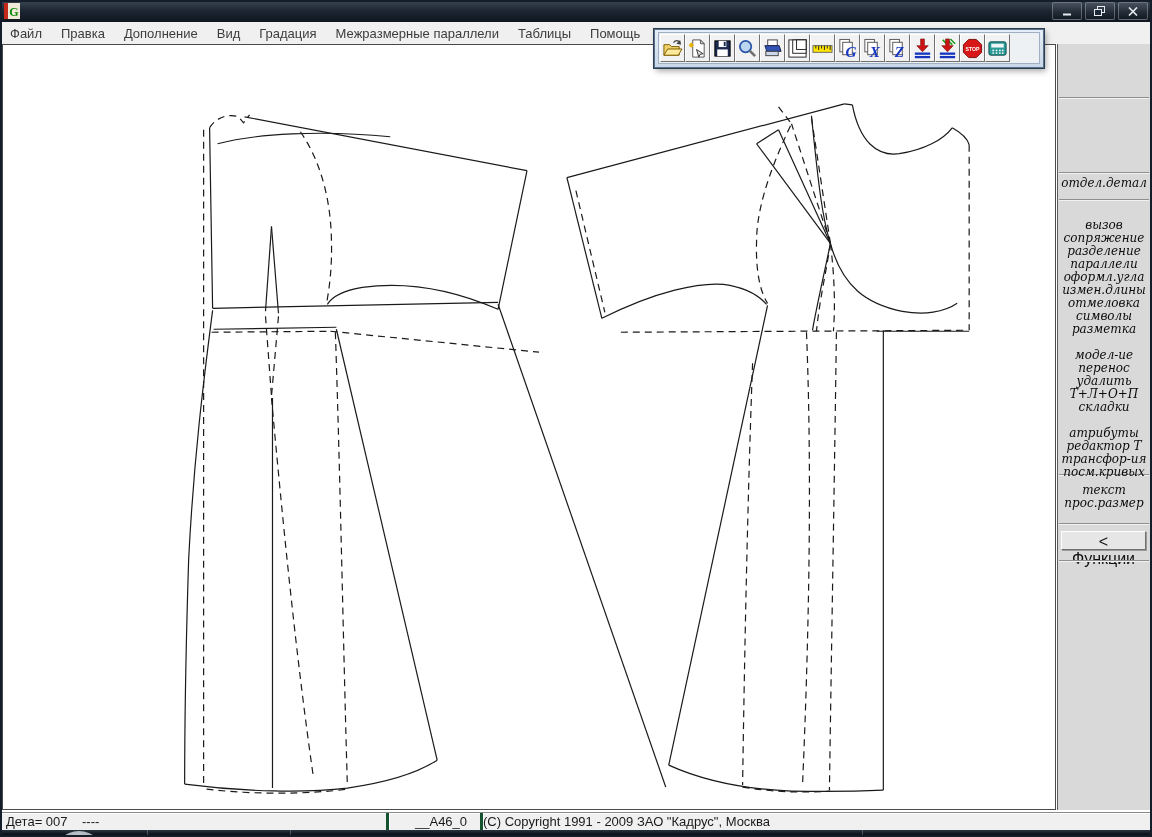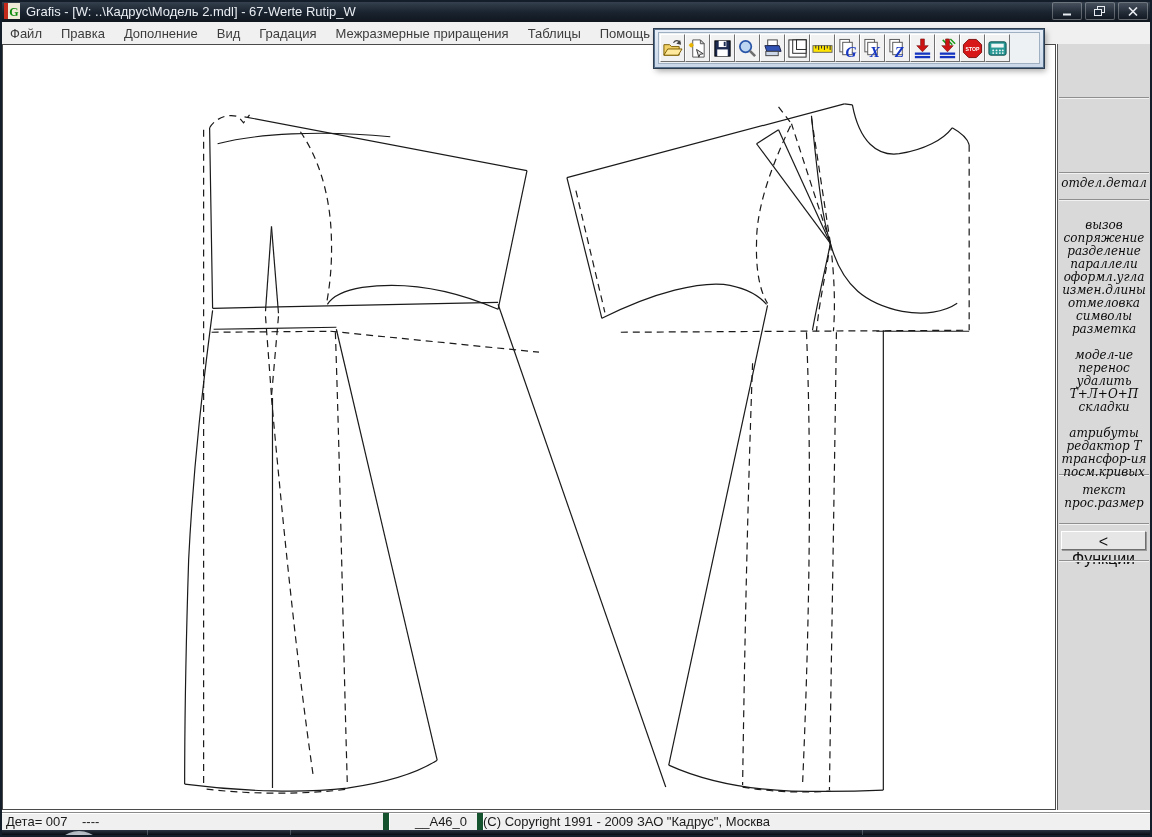--- a/index.html
+++ b/index.html
@@ -57,21 +57,21 @@
   .tb-btn{width:25px;height:28px;background:#f2f2f2;border:1px solid;
     border-color:#ffffff #707070 #707070 #ffffff;display:flex;align-items:center;
     justify-content:center;box-sizing:border-box;cursor:default;}
   .tb-btn svg{width:21px;height:21px;display:block;}
 
   
   #statusbar{left:0;top:812px;width:1152px;height:18px;background:#f0f0f0;
     border-top:1px solid #8a8a8a;display:flex;font-size:13px;color:#1a1a1a;
     box-sizing:border-box;z-index:20;}
   .sb-cell{height:100%;display:flex;align-items:center;white-space:pre;
-    border-right:6px solid #14532d;box-shadow:inset 1px 1px 0 #ffffff;box-sizing:border-box;}
+    border-right:3px solid #14532d;box-shadow:inset 1px 1px 0 #ffffff;box-sizing:border-box;}
   #status-detail{width:389px;padding-left:6px;}
   #status-code{width:94px;padding-left:26px;}
   #status-copyright{flex:1;border-right:none;}
 
   
   #taskbar{left:0;top:830px;width:1152px;height:7px;
     background:linear-gradient(#2a3442,#0a0e14 70%);z-index:25;overflow:hidden;}
   #start-orb{position:absolute;left:53px;top:1px;width:52px;height:52px;border-radius:50%;
     background:radial-gradient(circle at 50% 28%,#e3e7ec,#9aa3ad 45%,#4c545e 75%,#1e242c);}
   .tb-seg{position:absolute;top:0;height:7px;border-left:1px solid rgba(160,180,200,.35);}
@@ -80,21 +80,20 @@
 <body>
 
 <div id="titlebar" class="abs">
   <span id="app-icon">
     <svg viewBox="0 0 16 16">
         <rect width="16" height="16" fill="#efe9d8"></rect>
         <rect width="4" height="16" fill="#c42a1c"></rect>
         <text x="10" y="13" font-size="12" font-weight="bold" fill="#0c8a0c" text-anchor="middle" font-family="Liberation Serif,serif">G</text>
       </svg>
   </span>
-  <span>Grafis - [W: ..\Кадрус\Модель 2.mdl] - 67-Werte Rutip_W</span>
   <span id="win-controls">
     <span class="win-btn">
       <svg width="10" height="9">
           <line x1="1" y1="7.5" x2="9" y2="7.5" stroke="#e8ecf1" stroke-width="2"></line>
         </svg>
     </span>
     <span class="win-btn">
       <svg width="12" height="11">
           <rect x="3.5" y="0.5" width="7" height="6" fill="none" stroke="#e8ecf1"></rect>
           <rect x="0.5" y="3.5" width="7" height="6" fill="#1c2836" stroke="#e8ecf1"></rect>
@@ -107,21 +106,21 @@
     </span>
   </span>
 </div>
 
 <div id="menubar" class="abs">
     <span class="menu-item">Файл</span>
     <span class="menu-item">Правка</span>
     <span class="menu-item">Дополнение</span>
     <span class="menu-item">Вид</span>
     <span class="menu-item">Градация</span>
-    <span class="menu-item">Межразмерные приращения</span>
+    <span class="menu-item">Межразмерные параллели</span>
     <span class="menu-item">Таблицы</span>
     <span class="menu-item">Помощь</span>
   </div>
 
 <div id="canvas" class="abs">
   <svg id="pattern-svg" viewBox="2 44 1054 766" preserveAspectRatio="none">
       <path d="M209,127 C210,190 211,255 212,308" fill="none" stroke="#1a1a1a" stroke-width="1.2"></path>
       <path d="M217,143 C255,133 320,129 390,136" fill="none" stroke="#1a1a1a" stroke-width="1.2"></path>
       <path d="M244,116 L527,170" fill="none" stroke="#1a1a1a" stroke-width="1.2"></path>
       <path d="M527,170 L498,309" fill="none" stroke="#1a1a1a" stroke-width="1.2"></path>

